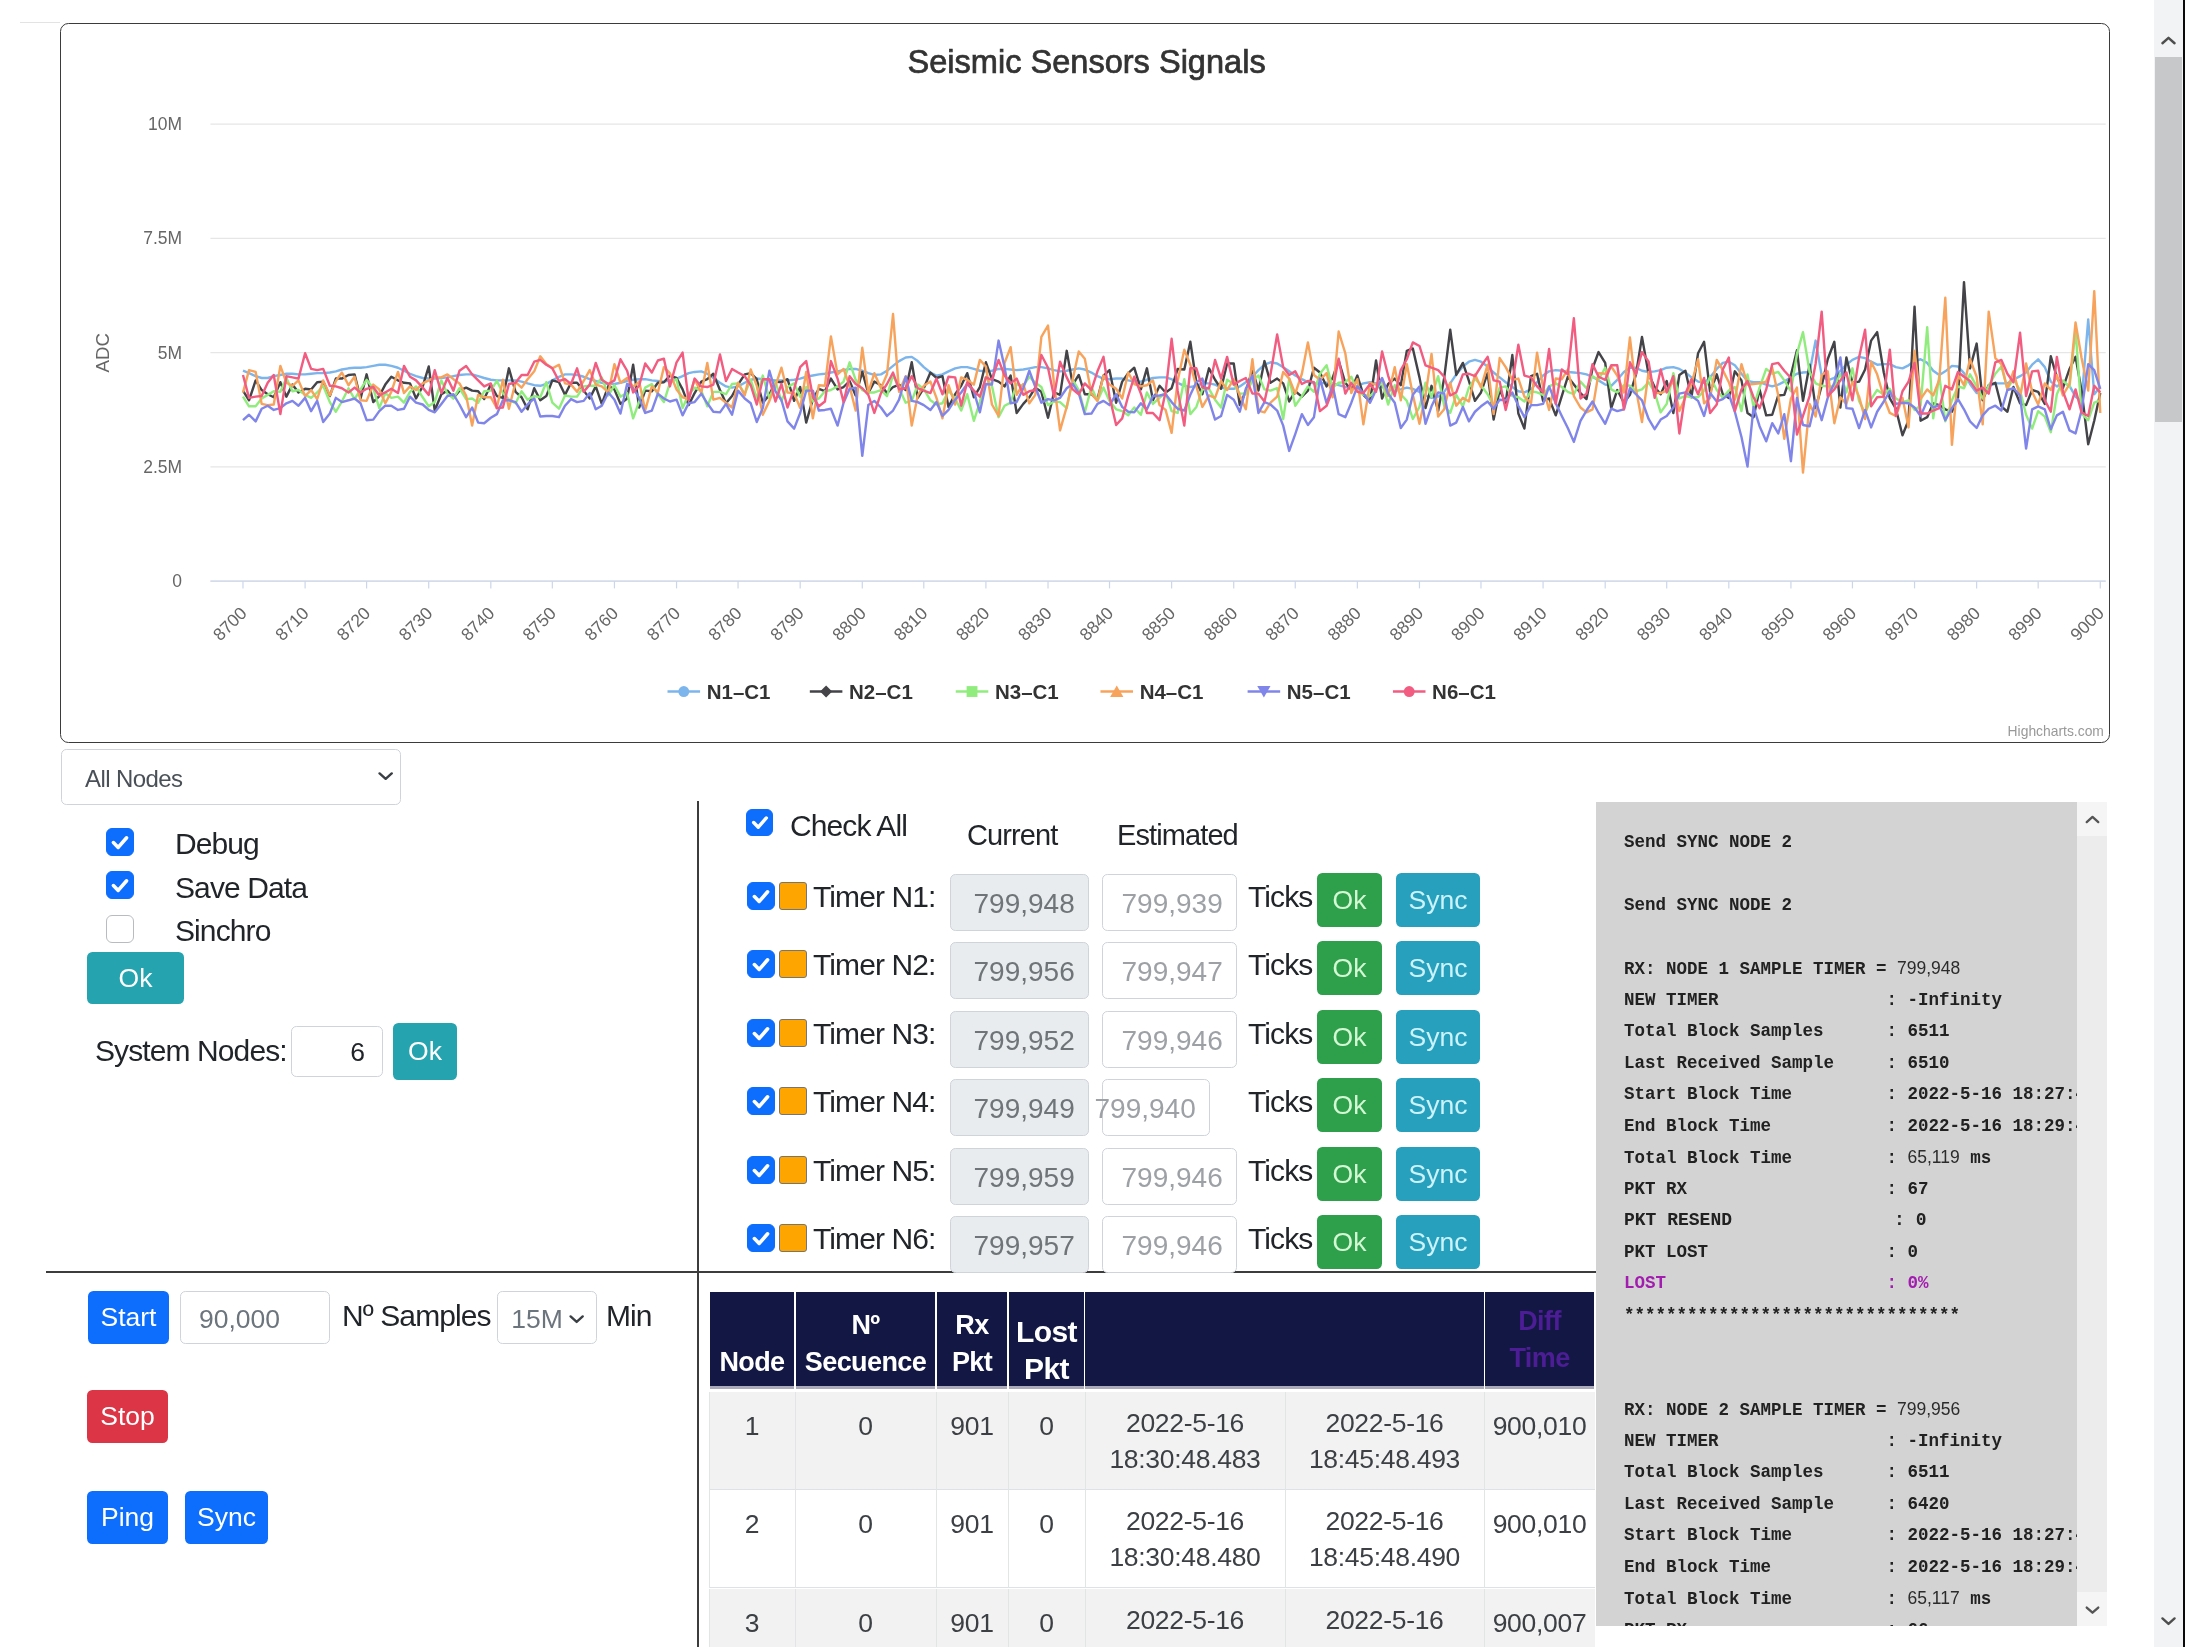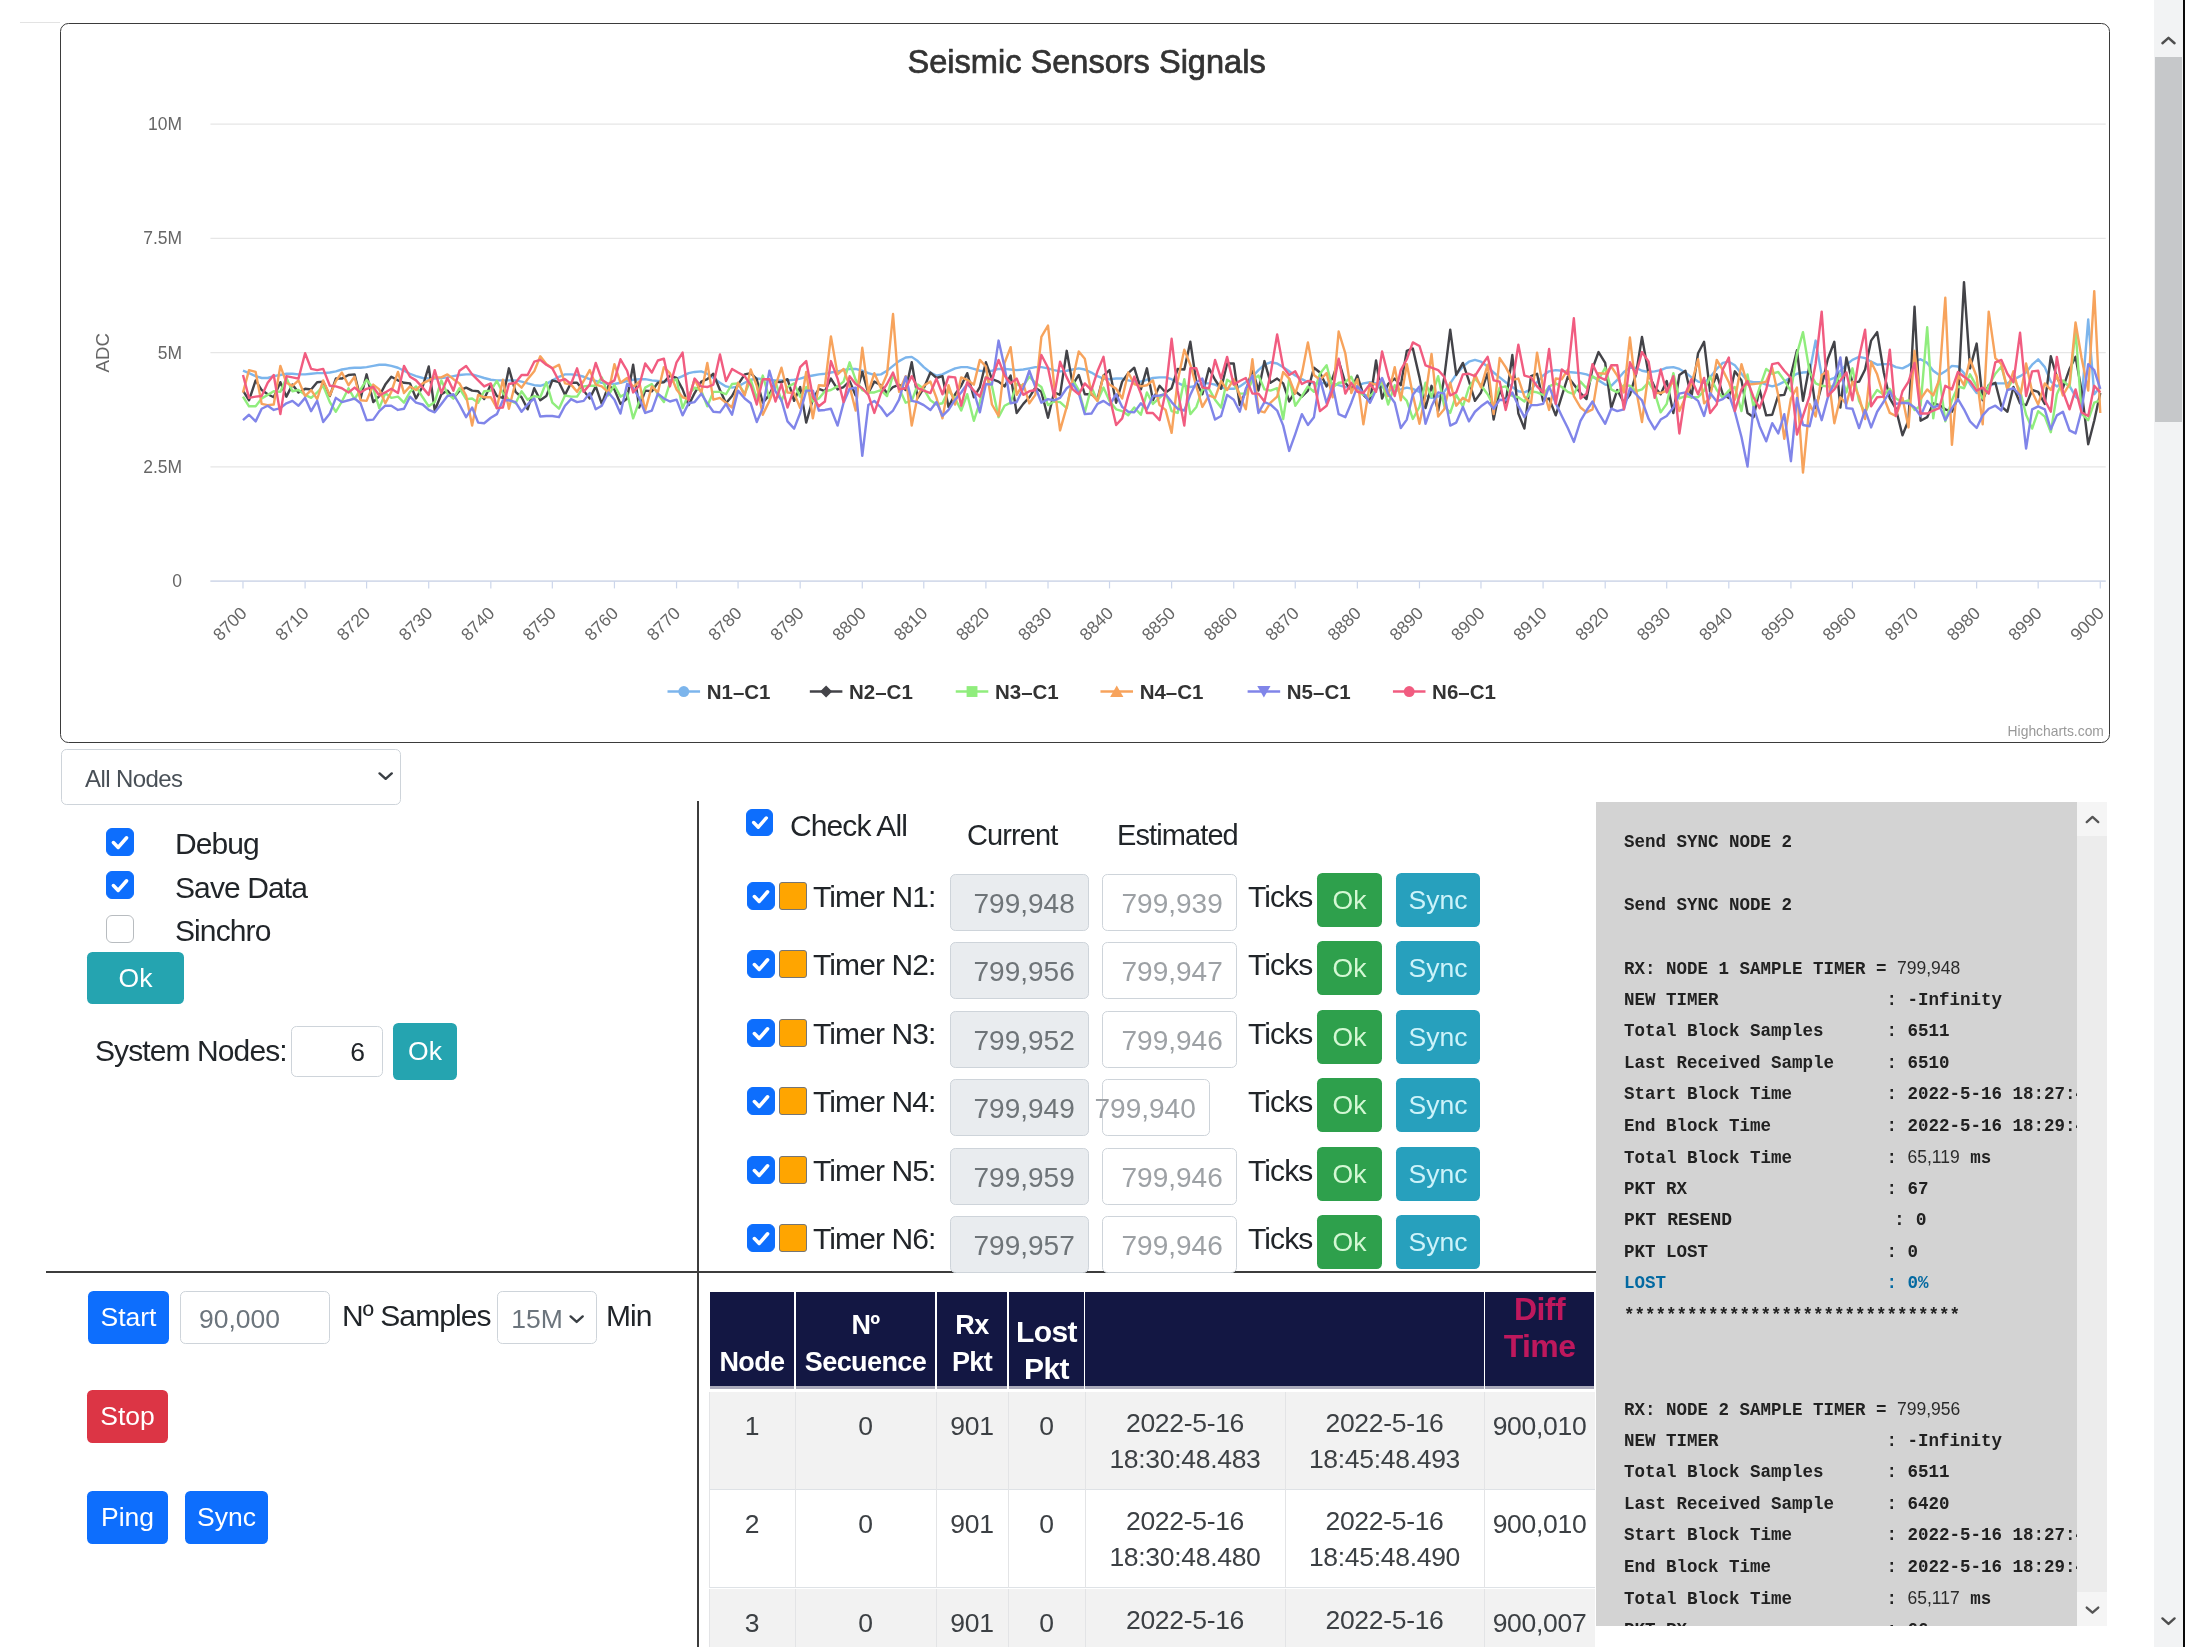--- a/index.html
+++ b/index.html
@@ -267,21 +267,21 @@
 <div class="lbl" style="left:606px;top:1299px">Min</div>
 <div class="btn" style="left:87px;top:1390px;width:81px;height:53px;background:#dc3545;font-size:26.5px">Stop</div>
 <div class="btn" style="left:87px;top:1491px;width:81px;height:53px;background:#0d6efd;font-size:26.5px">Ping</div>
 <div class="btn" style="left:185px;top:1491px;width:83px;height:53px;background:#0d6efd;font-size:26.5px">Sync</div>
 <div class="abs" style="left:709px;top:1292px;width:886px;height:355px;overflow:hidden;font-size:26.5px;letter-spacing:-0.3px">
 <div class="abs" style="left:0;top:0;width:886px;height:97px;background:#131743;border-bottom:3.6px solid #aab;"></div>
 <div class="abs" style="left:0px;top:0;width:86px;height:97px;border-left:1.8px solid #fff;border-right:1.8px solid #fff;color:#fff;font-weight:bold;font-size:27px;letter-spacing:-0.6px;display:flex;align-items:flex-end;justify-content:center;text-align:center;line-height:37px;padding-bottom:8.4px">Node</div>
 <div class="abs" style="left:86px;top:0;width:141px;height:97px;border-left:1.8px solid #fff;border-right:1.8px solid #fff;color:#fff;font-weight:bold;font-size:27px;letter-spacing:-0.6px;display:flex;align-items:flex-end;justify-content:center;text-align:center;line-height:37px;padding-bottom:8.4px">Nº<br>Secuence</div>
 <div class="abs" style="left:227px;top:0;width:72px;height:97px;border-left:1.8px solid #fff;border-right:1.8px solid #fff;color:#fff;font-weight:bold;font-size:27px;letter-spacing:-0.6px;display:flex;align-items:flex-end;justify-content:center;text-align:center;line-height:37px;padding-bottom:8.4px">Rx<br>Pkt</div>
 <div class="abs" style="left:299px;top:0;width:77px;height:97px;border-left:1.8px solid #fff;border-right:1.8px solid #fff;color:#fff;font-weight:bold;font-size:30px;letter-spacing:-0.6px;display:flex;align-items:flex-end;justify-content:center;text-align:center;line-height:37px;padding-bottom:2px">Lost<br>Pkt</div>
-<div class="abs" style="left:775px;top:0;width:111px;height:97px;border-left:1.8px solid #fff;border-right:1.8px solid #fff;color:#be185d;font-weight:bold;font-size:32px;letter-spacing:-0.6px;display:flex;align-items:flex-end;justify-content:center;text-align:center;line-height:37px;padding-bottom:24px">Diff<br>Time</div>
+<div class="abs" style="left:775px;top:0;width:111px;height:97px;border-left:1.8px solid #fff;border-right:1.8px solid #fff;color:#4c1d95;font-weight:bold;font-size:27px;letter-spacing:-0.6px;display:flex;align-items:flex-end;justify-content:center;text-align:center;line-height:37px;padding-bottom:12px">Diff<br>Time</div>
 <div class="abs" style="left:0;top:100px;width:886px;height:98px;background:#f2f2f2;border-bottom:1.2px solid #dee2e6"></div>
 <div class="abs" style="left:0px;top:100px;width:86px;height:98px;border-left:1.2px solid #e3e4e6"></div>
 <div class="abs" style="left:86px;top:100px;width:141px;height:98px;border-left:1.2px solid #e3e4e6"></div>
 <div class="abs" style="left:227px;top:100px;width:72px;height:98px;border-left:1.2px solid #e3e4e6"></div>
 <div class="abs" style="left:299px;top:100px;width:77px;height:98px;border-left:1.2px solid #e3e4e6"></div>
 <div class="abs" style="left:376px;top:100px;width:200px;height:98px;border-left:1.2px solid #e3e4e6"></div>
 <div class="abs" style="left:576px;top:100px;width:199px;height:98px;border-left:1.2px solid #e3e4e6"></div>
 <div class="abs" style="left:775px;top:100px;width:111px;height:98px;border-left:1.2px solid #e3e4e6"></div>
 <div class="abs" style="left:0px;top:119px;width:86px;text-align:center;color:#3c4044">1</div>
 <div class="abs" style="left:86px;top:119px;width:141px;text-align:center;color:#3c4044">0</div>
@@ -329,21 +329,21 @@
     <div class="abs" style="left:28px;top:156px;font-family:'Liberation Mono',monospace;font-weight:bold;font-size:17.5px;color:#212121;white-space:pre">RX: NODE 1 SAMPLE TIMER = <span style="font-family:'Liberation Sans',sans-serif;font-weight:normal;color:#2b2b2b">799,948</span></div>
     <div class="abs" style="left:28px;top:188px;font-family:'Liberation Mono',monospace;font-weight:bold;font-size:17.5px;color:#212121;white-space:pre">NEW TIMER&nbsp;&nbsp;&nbsp;&nbsp;&nbsp;&nbsp;&nbsp;&nbsp;&nbsp;&nbsp;&nbsp;&nbsp;&nbsp;&nbsp;&nbsp;&nbsp;: -Infinity</div>
     <div class="abs" style="left:28px;top:219px;font-family:'Liberation Mono',monospace;font-weight:bold;font-size:17.5px;color:#212121;white-space:pre">Total Block Samples&nbsp;&nbsp;&nbsp;&nbsp;&nbsp;&nbsp;: 6511</div>
     <div class="abs" style="left:28px;top:251px;font-family:'Liberation Mono',monospace;font-weight:bold;font-size:17.5px;color:#212121;white-space:pre">Last Received Sample&nbsp;&nbsp;&nbsp;&nbsp; : 6510</div>
     <div class="abs" style="left:28px;top:282px;font-family:'Liberation Mono',monospace;font-weight:bold;font-size:17.5px;color:#212121;white-space:pre">Start Block Time&nbsp;&nbsp;&nbsp;&nbsp;&nbsp;&nbsp;&nbsp;&nbsp; : 2022-5-16 18:27:43.3</div>
     <div class="abs" style="left:28px;top:314px;font-family:'Liberation Mono',monospace;font-weight:bold;font-size:17.5px;color:#212121;white-space:pre">End Block Time&nbsp;&nbsp;&nbsp;&nbsp;&nbsp;&nbsp;&nbsp;&nbsp;&nbsp;&nbsp; : 2022-5-16 18:29:48.4</div>
     <div class="abs" style="left:28px;top:345px;font-family:'Liberation Mono',monospace;font-weight:bold;font-size:17.5px;color:#212121;white-space:pre">Total Block Time&nbsp;&nbsp;&nbsp;&nbsp;&nbsp;&nbsp;&nbsp;&nbsp; : <span style="font-family:'Liberation Sans',sans-serif;font-weight:normal;color:#2b2b2b">65,119</span> ms</div>
     <div class="abs" style="left:28px;top:377px;font-family:'Liberation Mono',monospace;font-weight:bold;font-size:17.5px;color:#212121;white-space:pre">PKT RX&nbsp;&nbsp;&nbsp;&nbsp;&nbsp;&nbsp;&nbsp;&nbsp;&nbsp;&nbsp;&nbsp;&nbsp;&nbsp;&nbsp;&nbsp;&nbsp;&nbsp;&nbsp; : 67</div>
     <div class="abs" style="left:28px;top:408px;font-family:'Liberation Mono',monospace;font-weight:bold;font-size:18px;color:#212121;white-space:pre">PKT RESEND&nbsp;&nbsp;&nbsp;&nbsp;&nbsp;&nbsp;&nbsp;&nbsp;&nbsp;&nbsp;&nbsp;&nbsp;&nbsp;&nbsp; : 0</div>
     <div class="abs" style="left:28px;top:440px;font-family:'Liberation Mono',monospace;font-weight:bold;font-size:17.5px;color:#212121;white-space:pre">PKT LOST&nbsp;&nbsp;&nbsp;&nbsp;&nbsp;&nbsp;&nbsp;&nbsp;&nbsp;&nbsp;&nbsp;&nbsp;&nbsp;&nbsp;&nbsp;&nbsp; : 0</div>
-    <div class="abs" style="left:28px;top:471px;font-family:'Liberation Mono',monospace;font-weight:bold;font-size:17.5px;color:#0369a1;white-space:pre">LOST&nbsp;&nbsp;&nbsp;&nbsp;&nbsp;&nbsp;&nbsp;&nbsp;&nbsp;&nbsp;&nbsp;&nbsp;&nbsp;&nbsp;&nbsp;&nbsp;&nbsp;&nbsp;&nbsp;&nbsp; : 0%</div>
+    <div class="abs" style="left:28px;top:471px;font-family:'Liberation Mono',monospace;font-weight:bold;font-size:17.5px;color:#a21caf;white-space:pre">LOST&nbsp;&nbsp;&nbsp;&nbsp;&nbsp;&nbsp;&nbsp;&nbsp;&nbsp;&nbsp;&nbsp;&nbsp;&nbsp;&nbsp;&nbsp;&nbsp;&nbsp;&nbsp;&nbsp;&nbsp; : 0%</div>
     <div class="abs" style="left:28px;top:503px;font-family:'Liberation Mono',monospace;font-weight:bold;font-size:17.5px;color:#212121;white-space:pre">********************************</div>
     <div class="abs" style="left:28px;top:534px;font-family:'Liberation Mono',monospace;font-weight:bold;font-size:17.5px;color:#212121;white-space:pre"></div>
     <div class="abs" style="left:28px;top:566px;font-family:'Liberation Mono',monospace;font-weight:bold;font-size:17.5px;color:#212121;white-space:pre"></div>
     <div class="abs" style="left:28px;top:597px;font-family:'Liberation Mono',monospace;font-weight:bold;font-size:17.5px;color:#212121;white-space:pre">RX: NODE 2 SAMPLE TIMER = <span style="font-family:'Liberation Sans',sans-serif;font-weight:normal;color:#2b2b2b">799,956</span></div>
     <div class="abs" style="left:28px;top:629px;font-family:'Liberation Mono',monospace;font-weight:bold;font-size:17.5px;color:#212121;white-space:pre">NEW TIMER&nbsp;&nbsp;&nbsp;&nbsp;&nbsp;&nbsp;&nbsp;&nbsp;&nbsp;&nbsp;&nbsp;&nbsp;&nbsp;&nbsp;&nbsp;&nbsp;: -Infinity</div>
     <div class="abs" style="left:28px;top:660px;font-family:'Liberation Mono',monospace;font-weight:bold;font-size:17.5px;color:#212121;white-space:pre">Total Block Samples&nbsp;&nbsp;&nbsp;&nbsp;&nbsp;&nbsp;: 6511</div>
     <div class="abs" style="left:28px;top:692px;font-family:'Liberation Mono',monospace;font-weight:bold;font-size:17.5px;color:#212121;white-space:pre">Last Received Sample&nbsp;&nbsp;&nbsp;&nbsp; : 6420</div>
     <div class="abs" style="left:28px;top:723px;font-family:'Liberation Mono',monospace;font-weight:bold;font-size:17.5px;color:#212121;white-space:pre">Start Block Time&nbsp;&nbsp;&nbsp;&nbsp;&nbsp;&nbsp;&nbsp;&nbsp; : 2022-5-16 18:27:43.3</div>
     <div class="abs" style="left:28px;top:755px;font-family:'Liberation Mono',monospace;font-weight:bold;font-size:17.5px;color:#212121;white-space:pre">End Block Time&nbsp;&nbsp;&nbsp;&nbsp;&nbsp;&nbsp;&nbsp;&nbsp;&nbsp;&nbsp; : 2022-5-16 18:29:48.4</div>
     <div class="abs" style="left:28px;top:786px;font-family:'Liberation Mono',monospace;font-weight:bold;font-size:17.5px;color:#212121;white-space:pre">Total Block Time&nbsp;&nbsp;&nbsp;&nbsp;&nbsp;&nbsp;&nbsp;&nbsp; : <span style="font-family:'Liberation Sans',sans-serif;font-weight:normal;color:#2b2b2b">65,117</span> ms</div>

